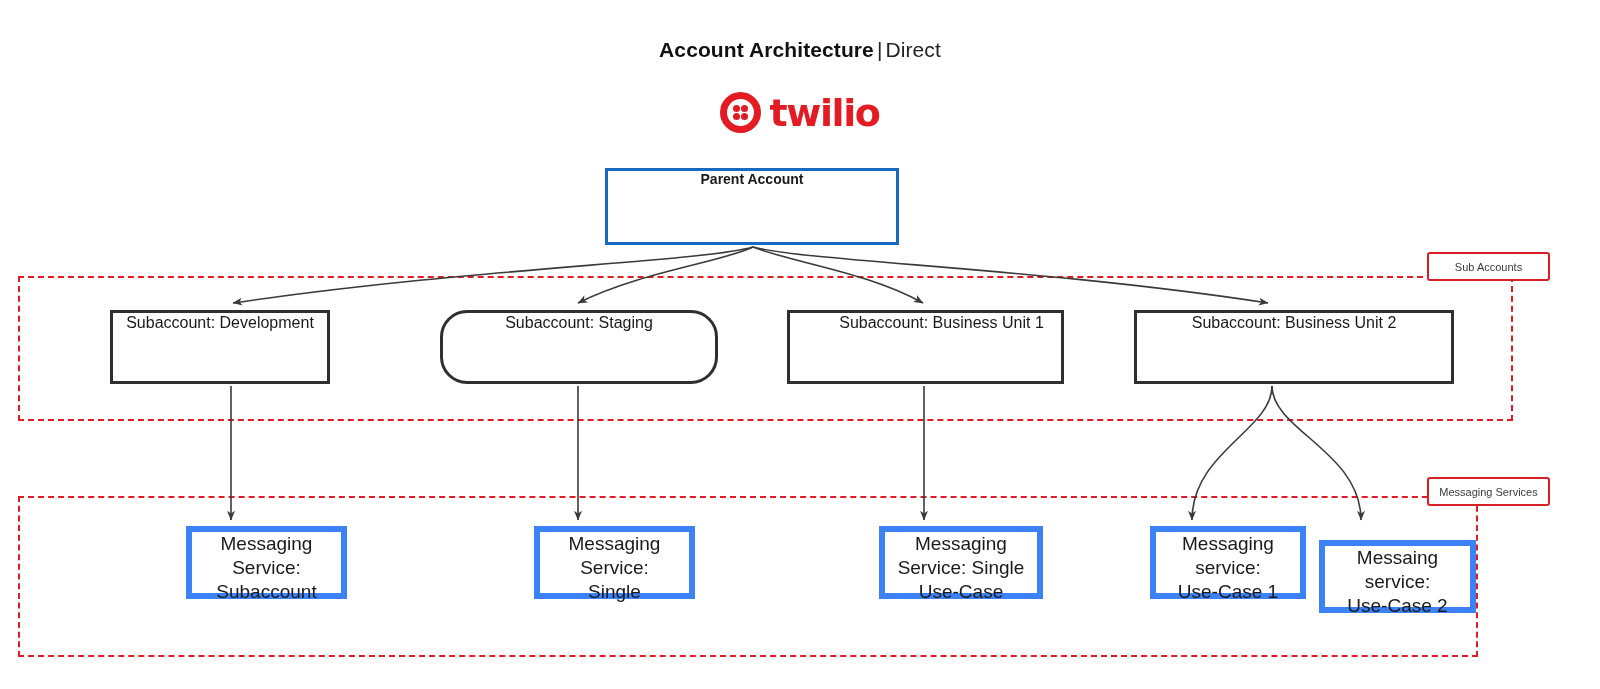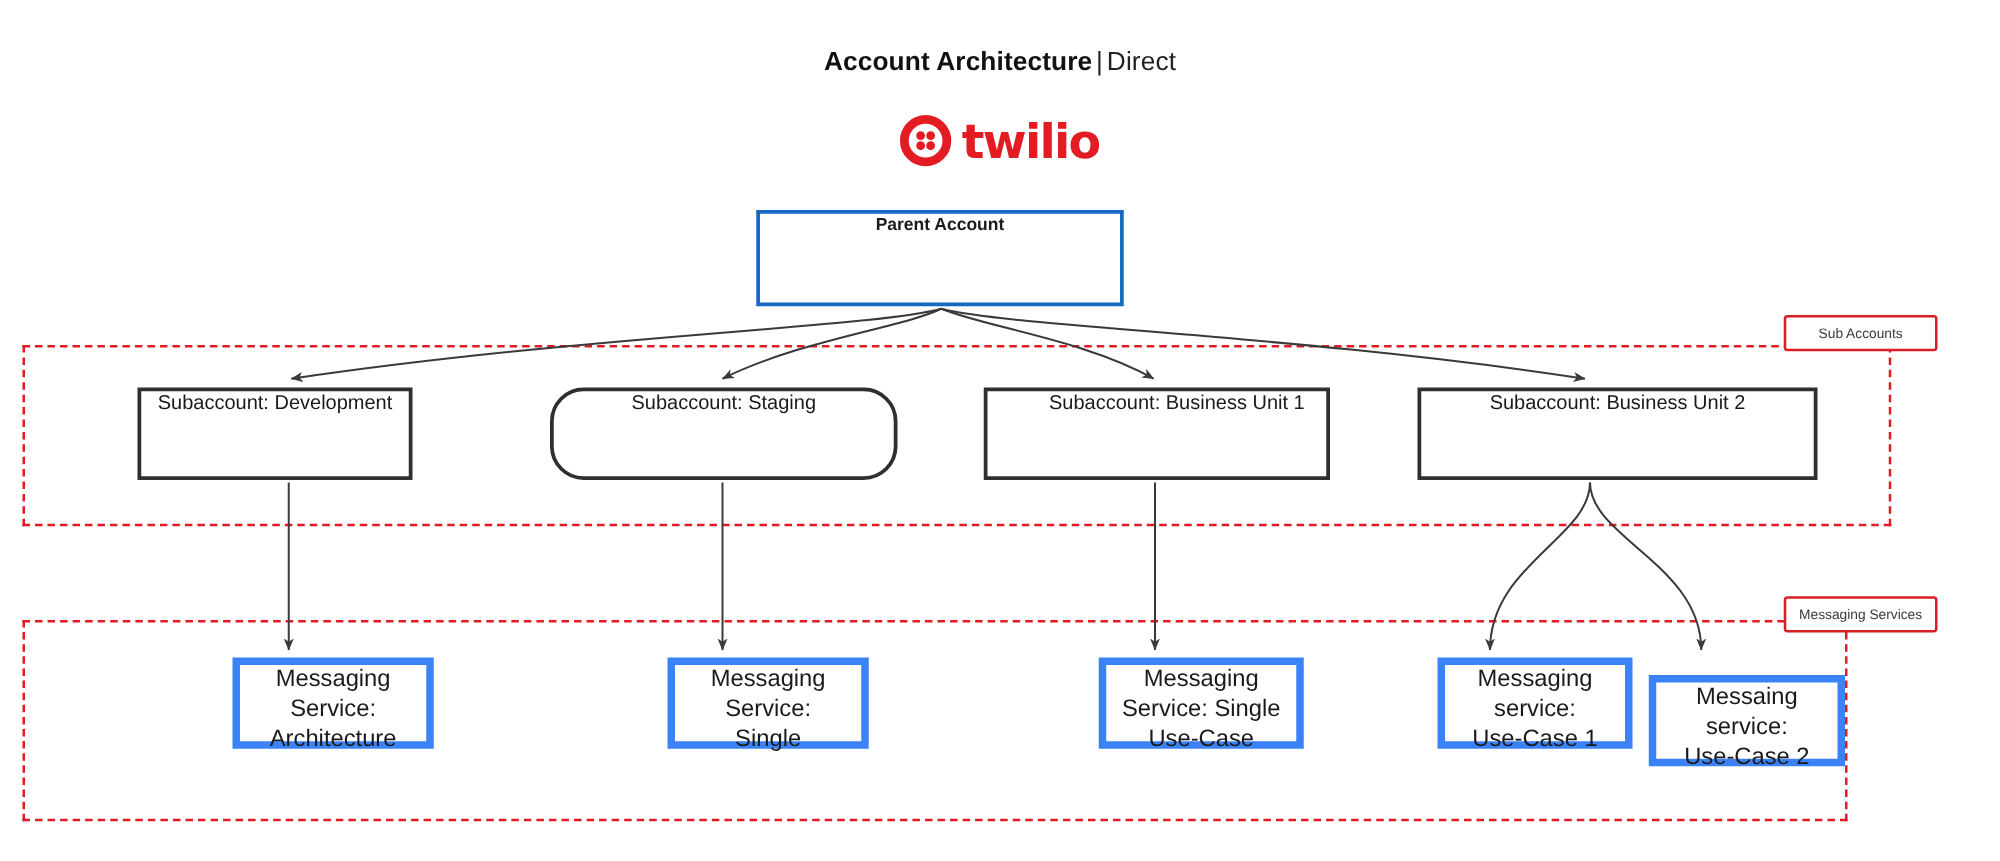--- a/index.html
+++ b/index.html
@@ -201,21 +201,21 @@
   <div class="node sub-node" style="left:787px; top:310px; width:277px; height:74px;padding-left:32px;">
     <span>Subaccount: Business Unit 1</span>
   </div>
   <div class="node sub-node" style="left:1134px; top:310px; width:320px; height:74px;">
     <span>Subaccount: Business Unit 2</span>
   </div>
 
   <div class="node svc-node" style="left:150px; top:526px; width:161px; height:73px;">
     <div>
       <span>Messaging Service:</span>
-      <span>Architecture</span>
+      <span>Subaccount</span>
     </div>
   </div>
 
   <div class="node svc-node" style="left:498px; top:526px; width:161px; height:73px;">
     <div>
       <span>Messaging Service:</span>
       <span>Single</span>
     </div>
   </div>
 

